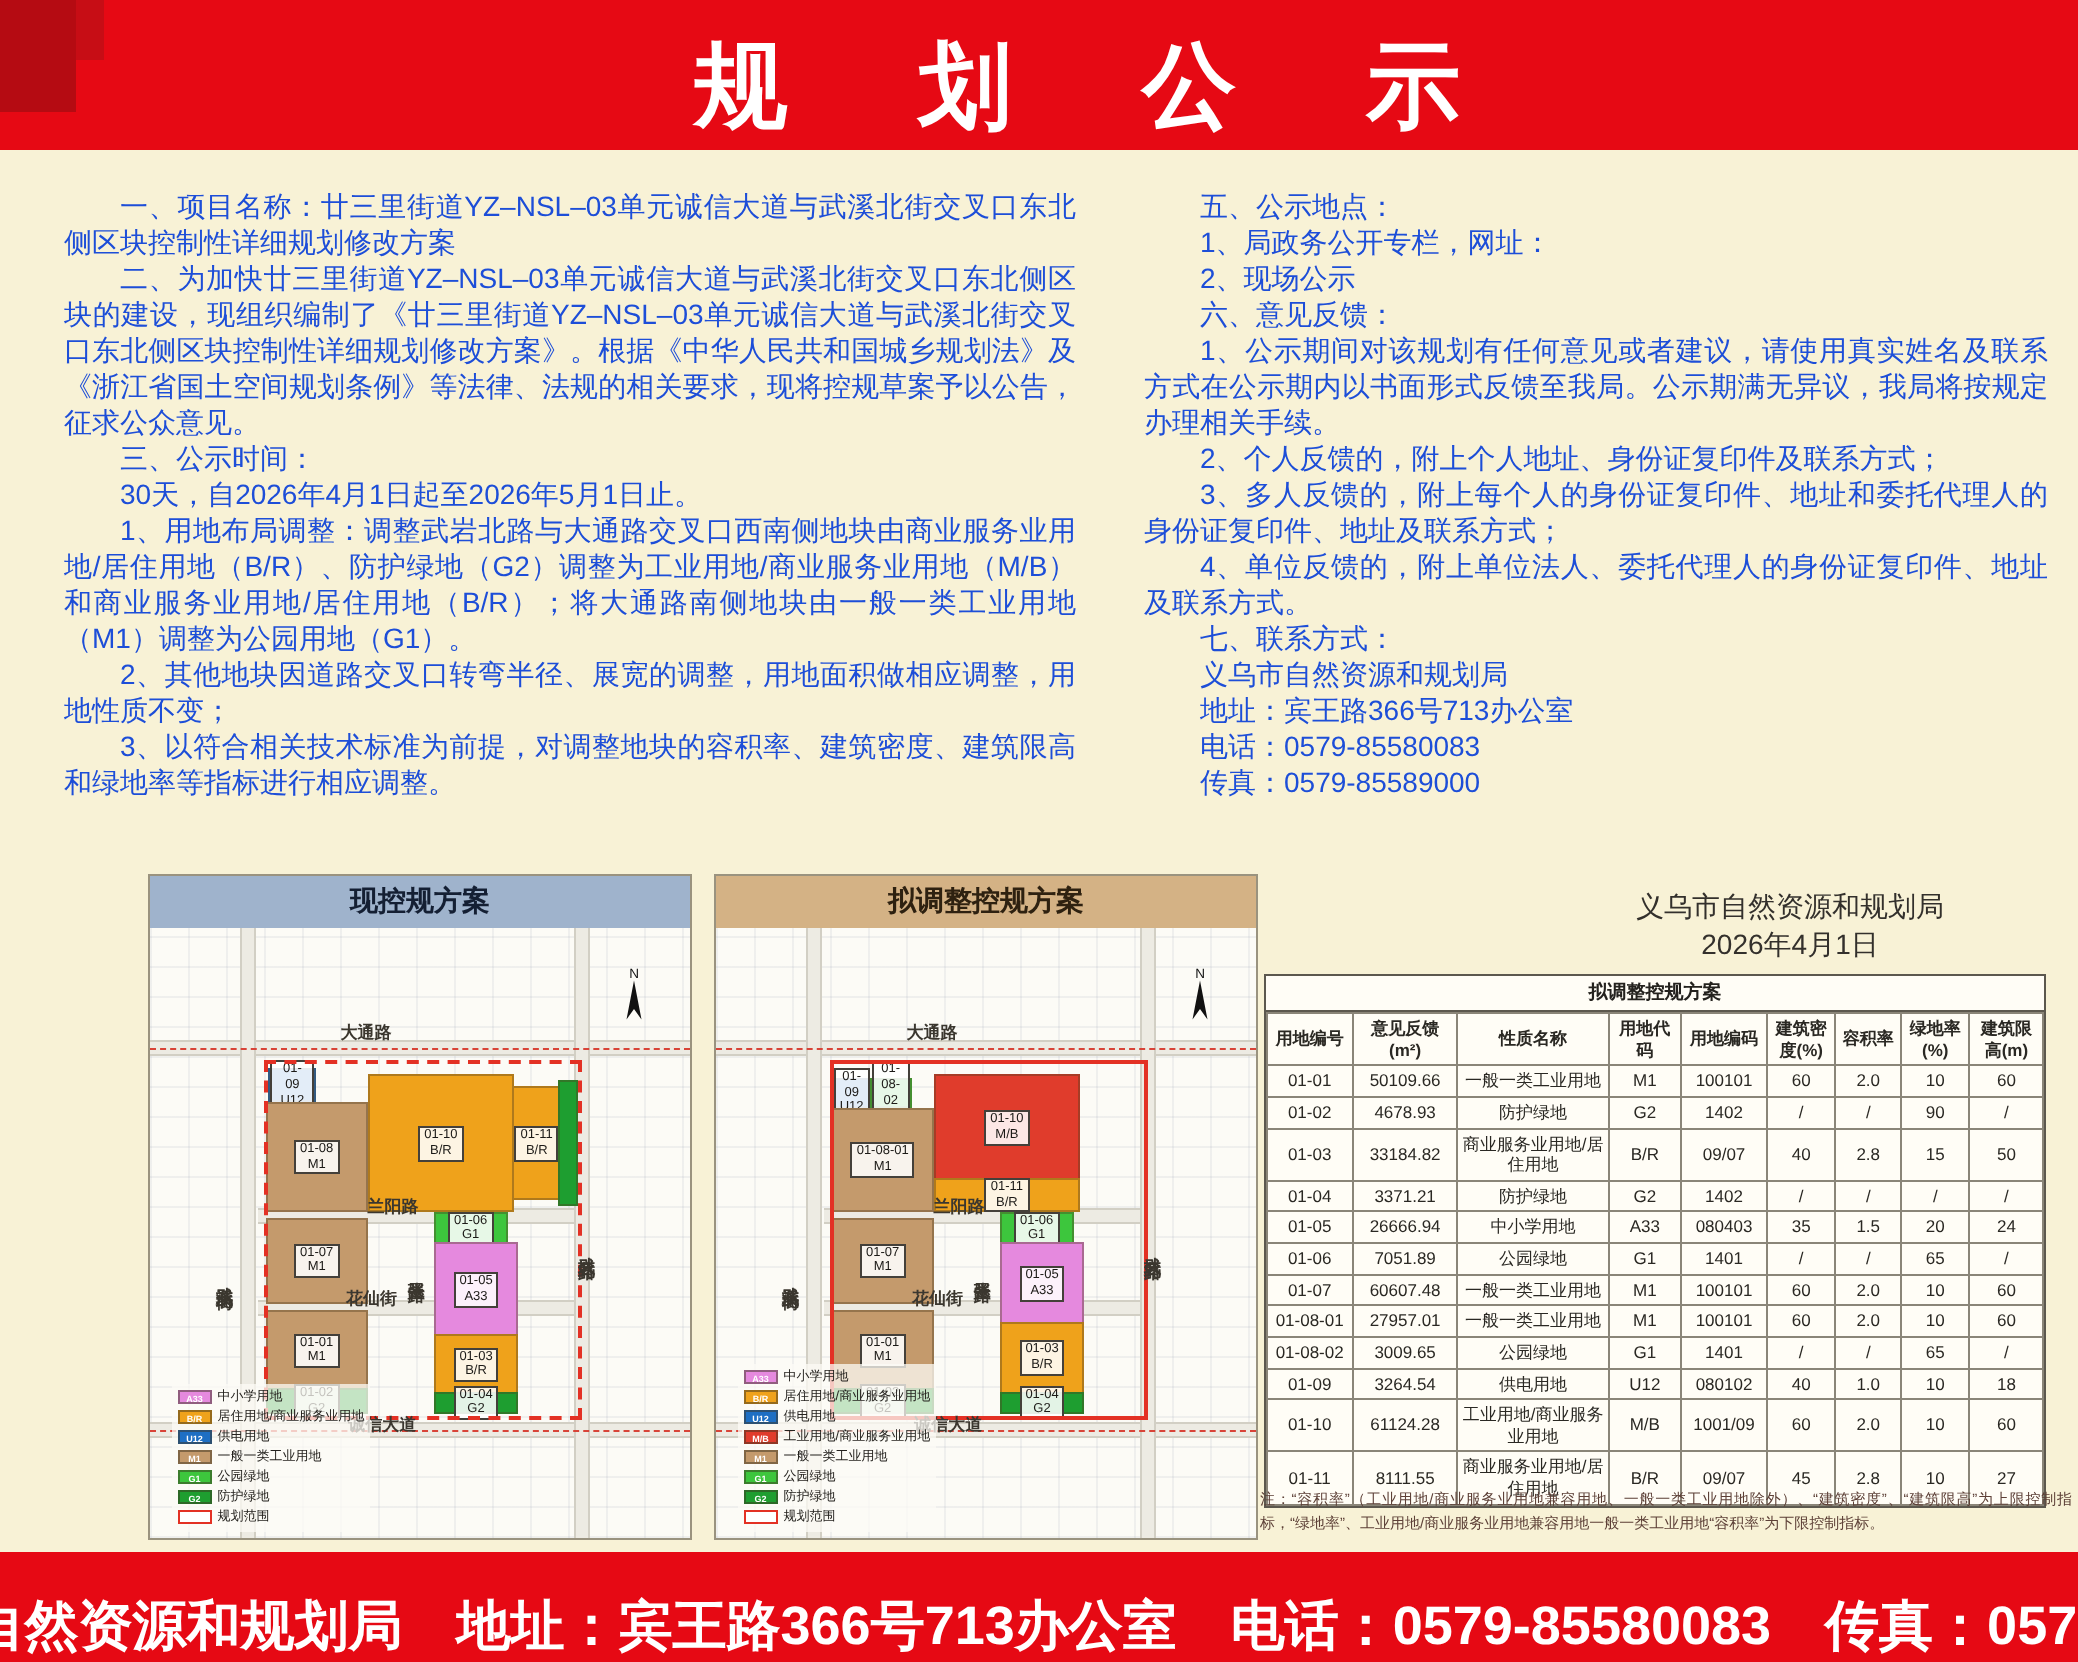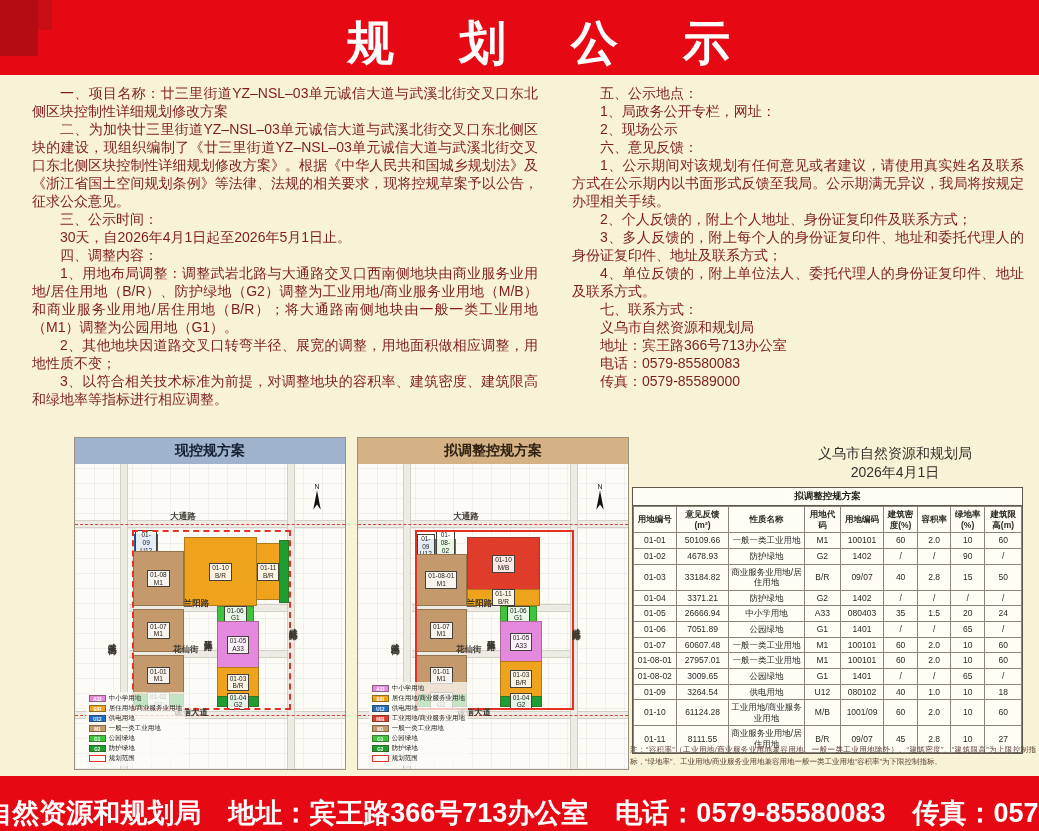--- a/index.html
+++ b/index.html
@@ -9,21 +9,21 @@
   
   .band{position:absolute;left:0;width:1039px;background:#e60914;color:#fff;display:flex;align-items:flex-end;justify-content:center;padding-left:24px;}
   .band.top{top:0;height:75px;}
   .band.bottom{top:776px;height:55px;}
   .main-title{font-size:47px;font-weight:bold;letter-spacing:10px;word-spacing:32px;color:#fff;}
   .corner-mark{position:absolute;left:0;top:0;width:38px;height:56px;background:#b50b12;}
   .corner-mark2{position:absolute;left:38px;top:0;width:14px;height:30px;background:#c70d15;}
   .footer-text{font-size:27px;font-weight:bold;color:#fff;white-space:nowrap;}
 
   
-  .col{position:absolute;top:84px;font-size:14px;line-height:18px;color:#7f1d1d;}
+  .col{position:absolute;top:94px;font-size:14px;line-height:18px;color:#1d4ed8;}
   .col.left{left:32px;width:506px;}
   .col.right{left:572px;width:452px;}
   .para{margin:0;text-indent:2em;text-align:justify;}
   .para.url{text-indent:0;}
 
   
   .signature{position:absolute;left:770px;top:444px;width:250px;text-align:center;font-size:14px;line-height:19px;color:#33302c;}
 
   
   .map{position:absolute;width:270px;height:331px;border:1px solid #9a937f;background:#fbfaf4;}
@@ -71,21 +71,20 @@
     <div class="corner-mark2"></div>
     <div class="main-title">规 划 公 示</div>
   </div>
 
   <div class="col left">
 
   <p class="para">一、项目名称：廿三里街道YZ–NSL–03单元诚信大道与武溪北街交叉口东北侧区块控制性详细规划修改方案</p>
       <p class="para">二、为加快廿三里街道YZ–NSL–03单元诚信大道与武溪北街交叉口东北侧区块的建设，现组织编制了《廿三里街道YZ–NSL–03单元诚信大道与武溪北街交叉口东北侧区块控制性详细规划修改方案》。根据《中华人民共和国城乡规划法》及《浙江省国土空间规划条例》等法律、法规的相关要求，现将控规草案予以公告，征求公众意见。</p>
       <p class="para">三、公示时间：</p>
       <p class="para">30天，自2026年4月1日起至2026年5月1日止。</p>
-      <p class="para">四、调整内容：</p>
       <p class="para">1、用地布局调整：调整武岩北路与大通路交叉口西南侧地块由商业服务业用地/居住用地（B/R）、防护绿地（G2）调整为工业用地/商业服务业用地（M/B）和商业服务业用地/居住用地（B/R）；将大通路南侧地块由一般一类工业用地（M1）调整为公园用地（G1）。</p>
       <p class="para">2、其他地块因道路交叉口转弯半径、展宽的调整，用地面积做相应调整，用地性质不变；</p>
       <p class="para">3、以符合相关技术标准为前提，对调整地块的容积率、建筑密度、建筑限高和绿地率等指标进行相应调整。</p>
     </div>
 
   <div class="col right">
 
   <p class="para">五、公示地点：</p>
       <p class="para">1、局政务公开专栏，网址：</p>
       <p class="para">2、现场公示</p>

